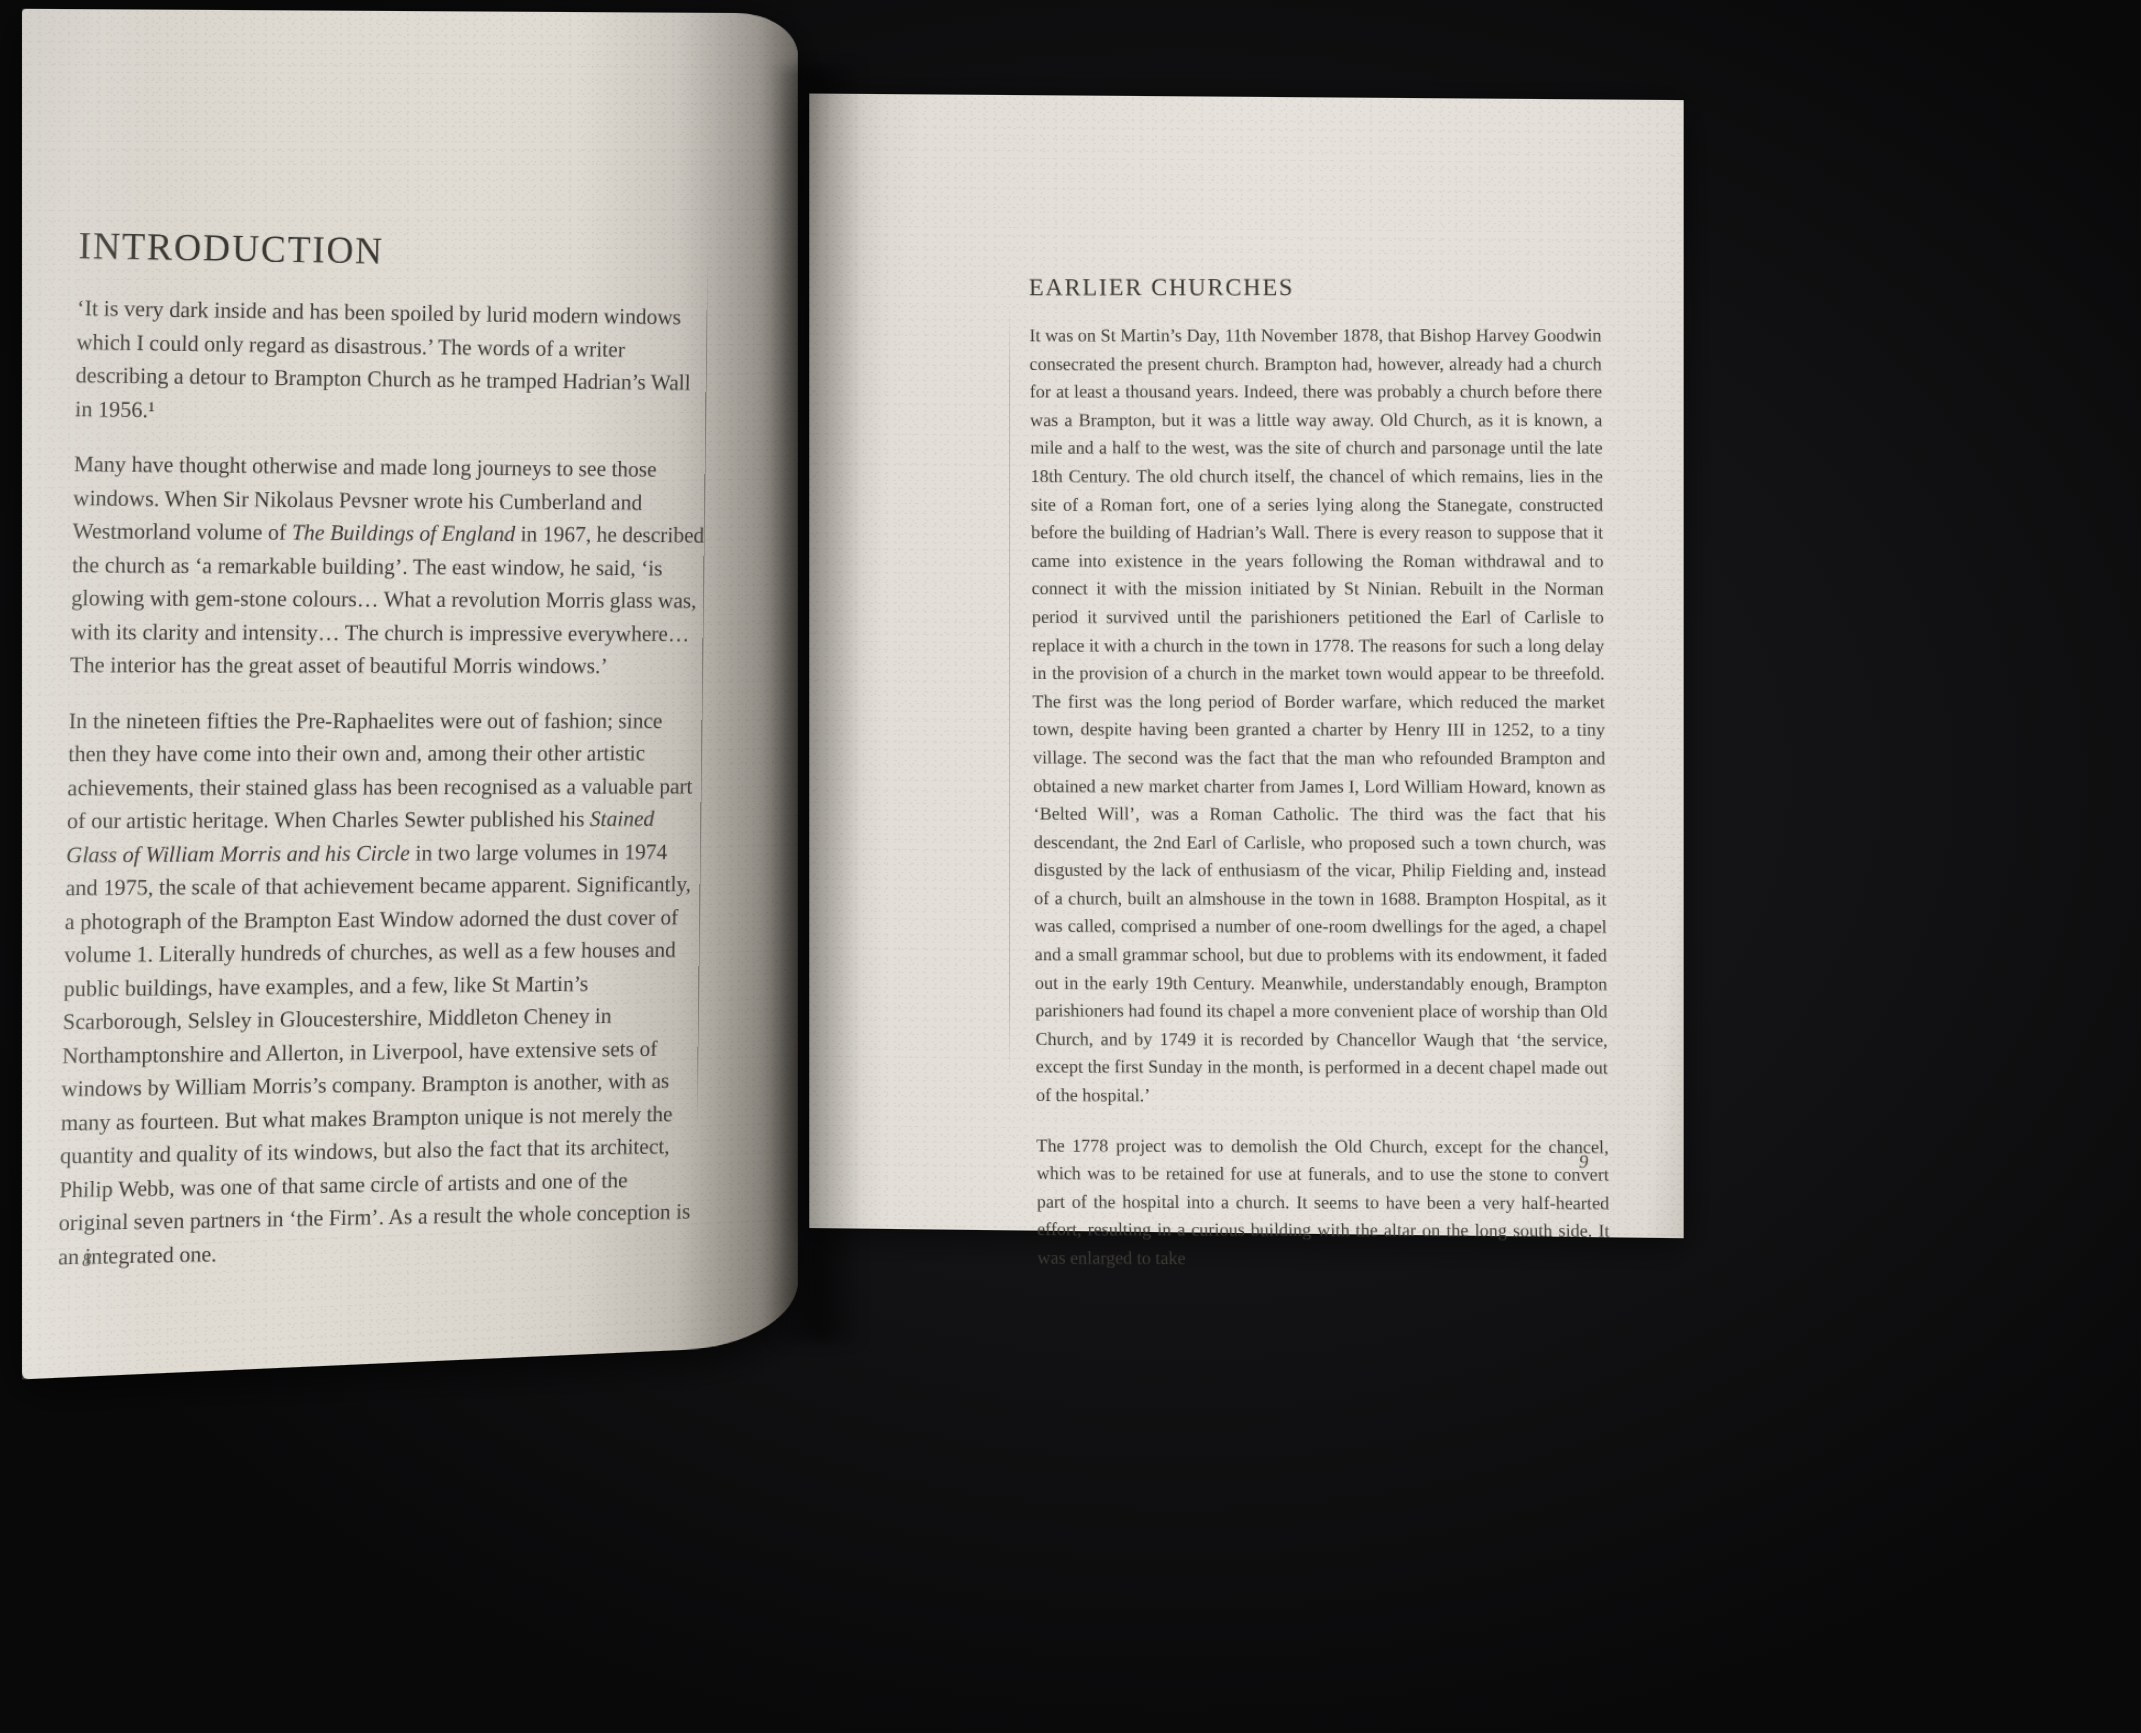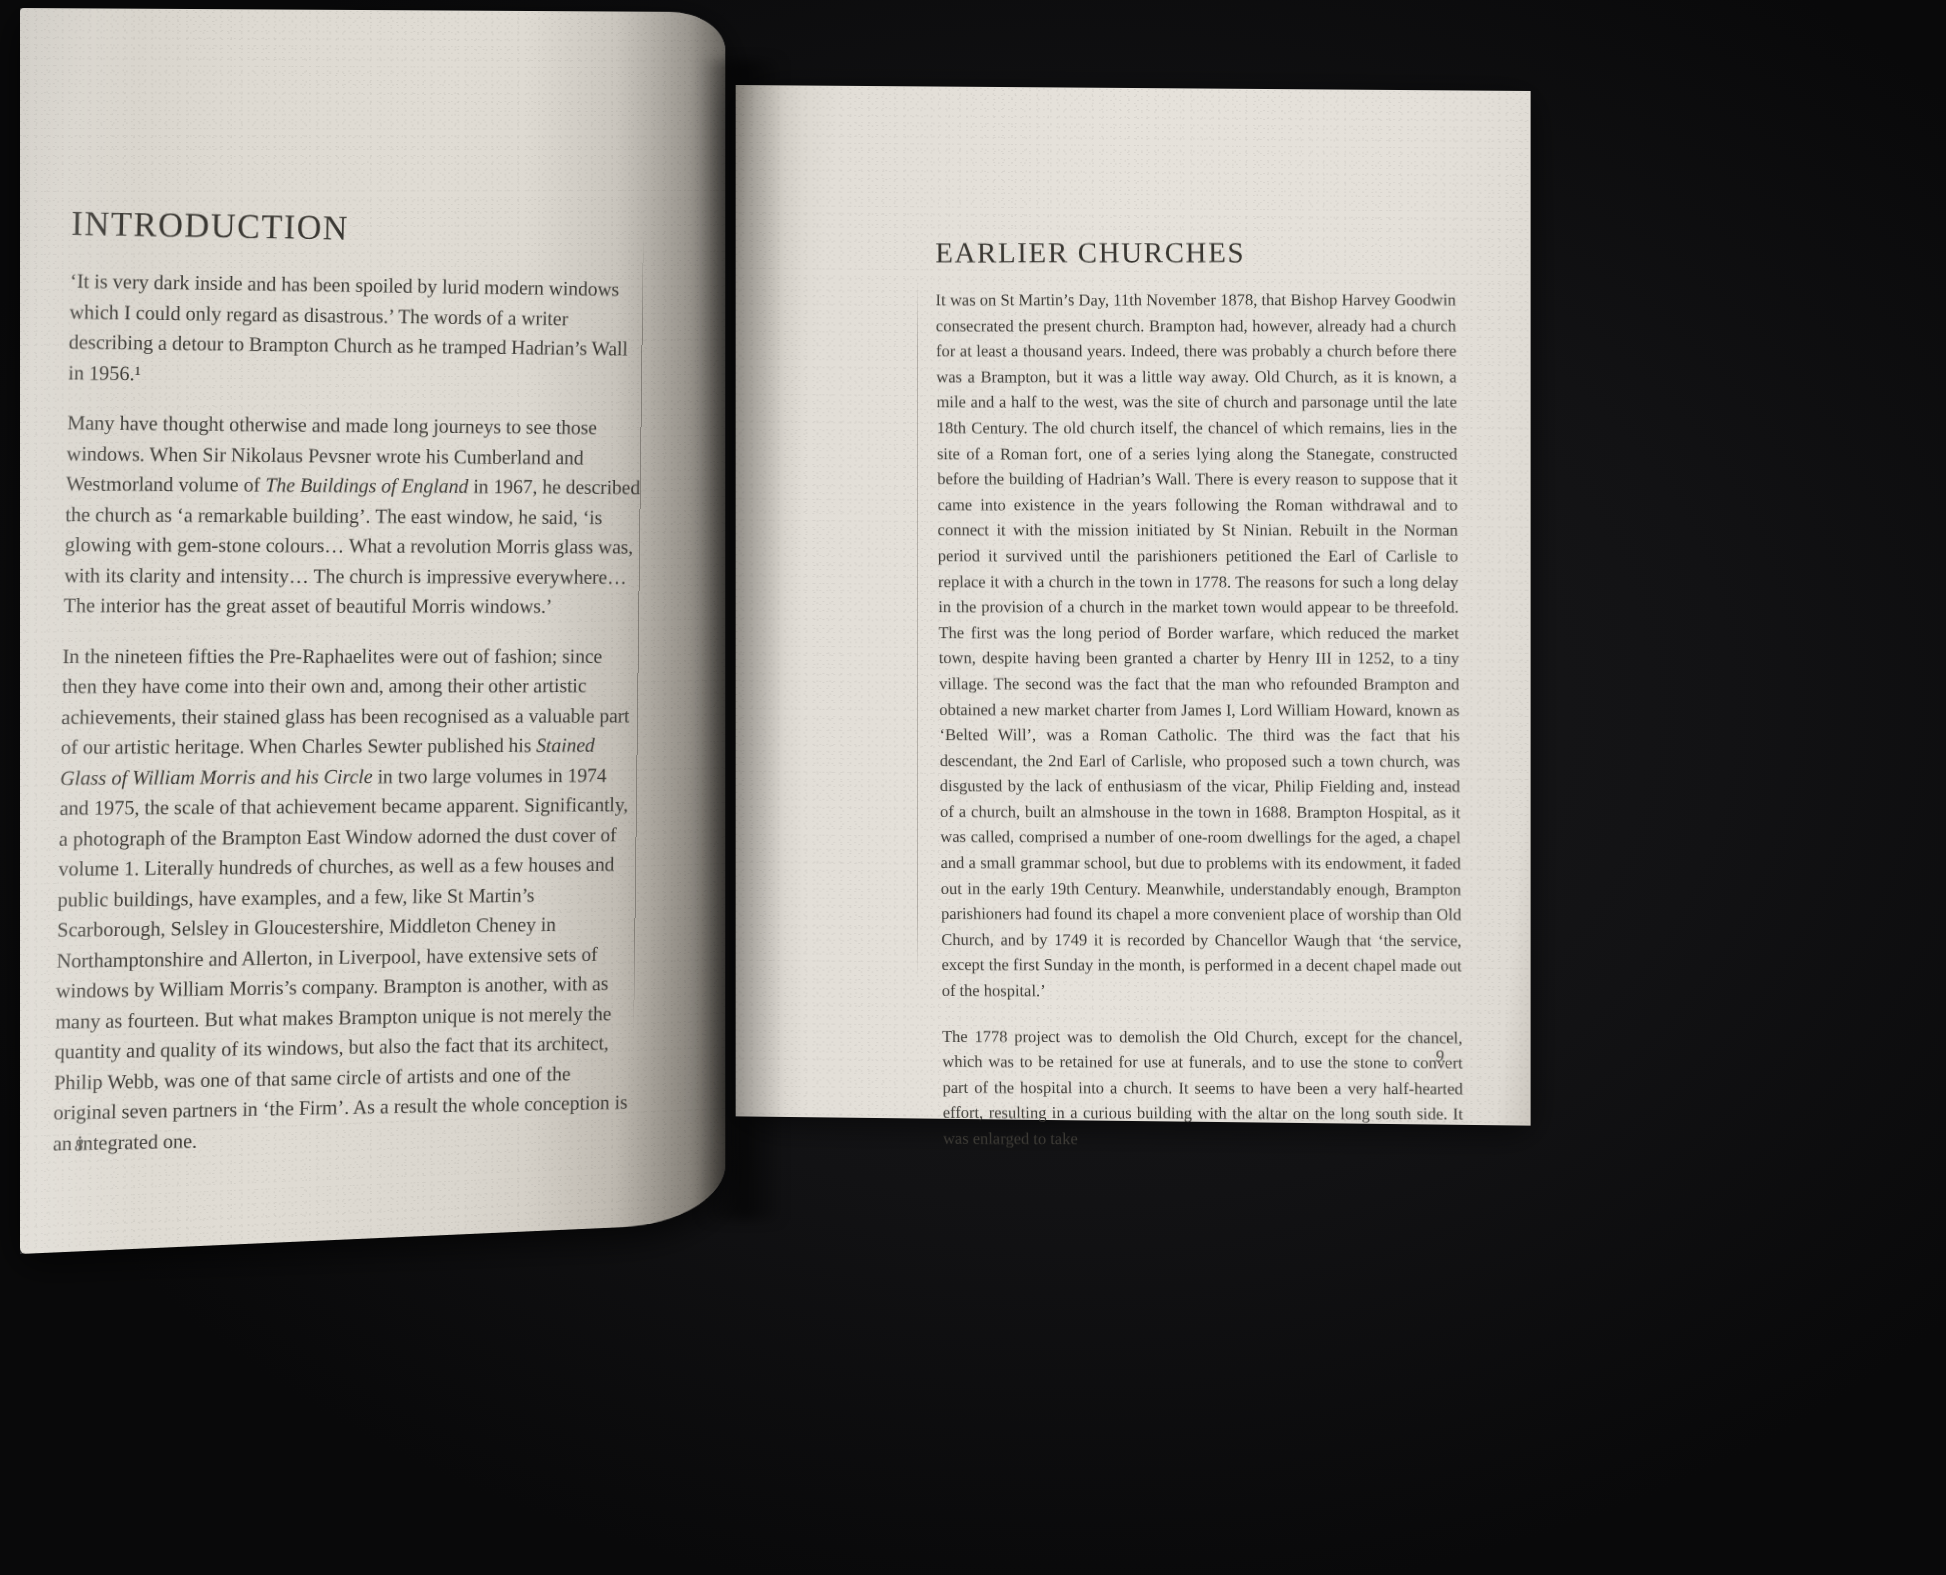--- a/index.html
+++ b/index.html
@@ -129,22 +129,23 @@
     font-family: "Liberation Serif", serif;
     font-weight: 400;
     letter-spacing: 1.6px;
     color: #3a3833;
     margin: 0 0 22px 0;
   }
   .left-content h1.section-title {
     font-size: 35px;
   }
   .right-content h1.section-title {
-    font-size: 29px;
+    font-size: 22px;
     margin-bottom: 18px;
+    margin-top: 12px;
   }
   p.body {
     margin: 0 0 20px 0;
     color: #3d3b36;
     text-align: left;
   }
   .left-content p.body {
     font-size: 20.5px;
     line-height: 30.5px;
   }

